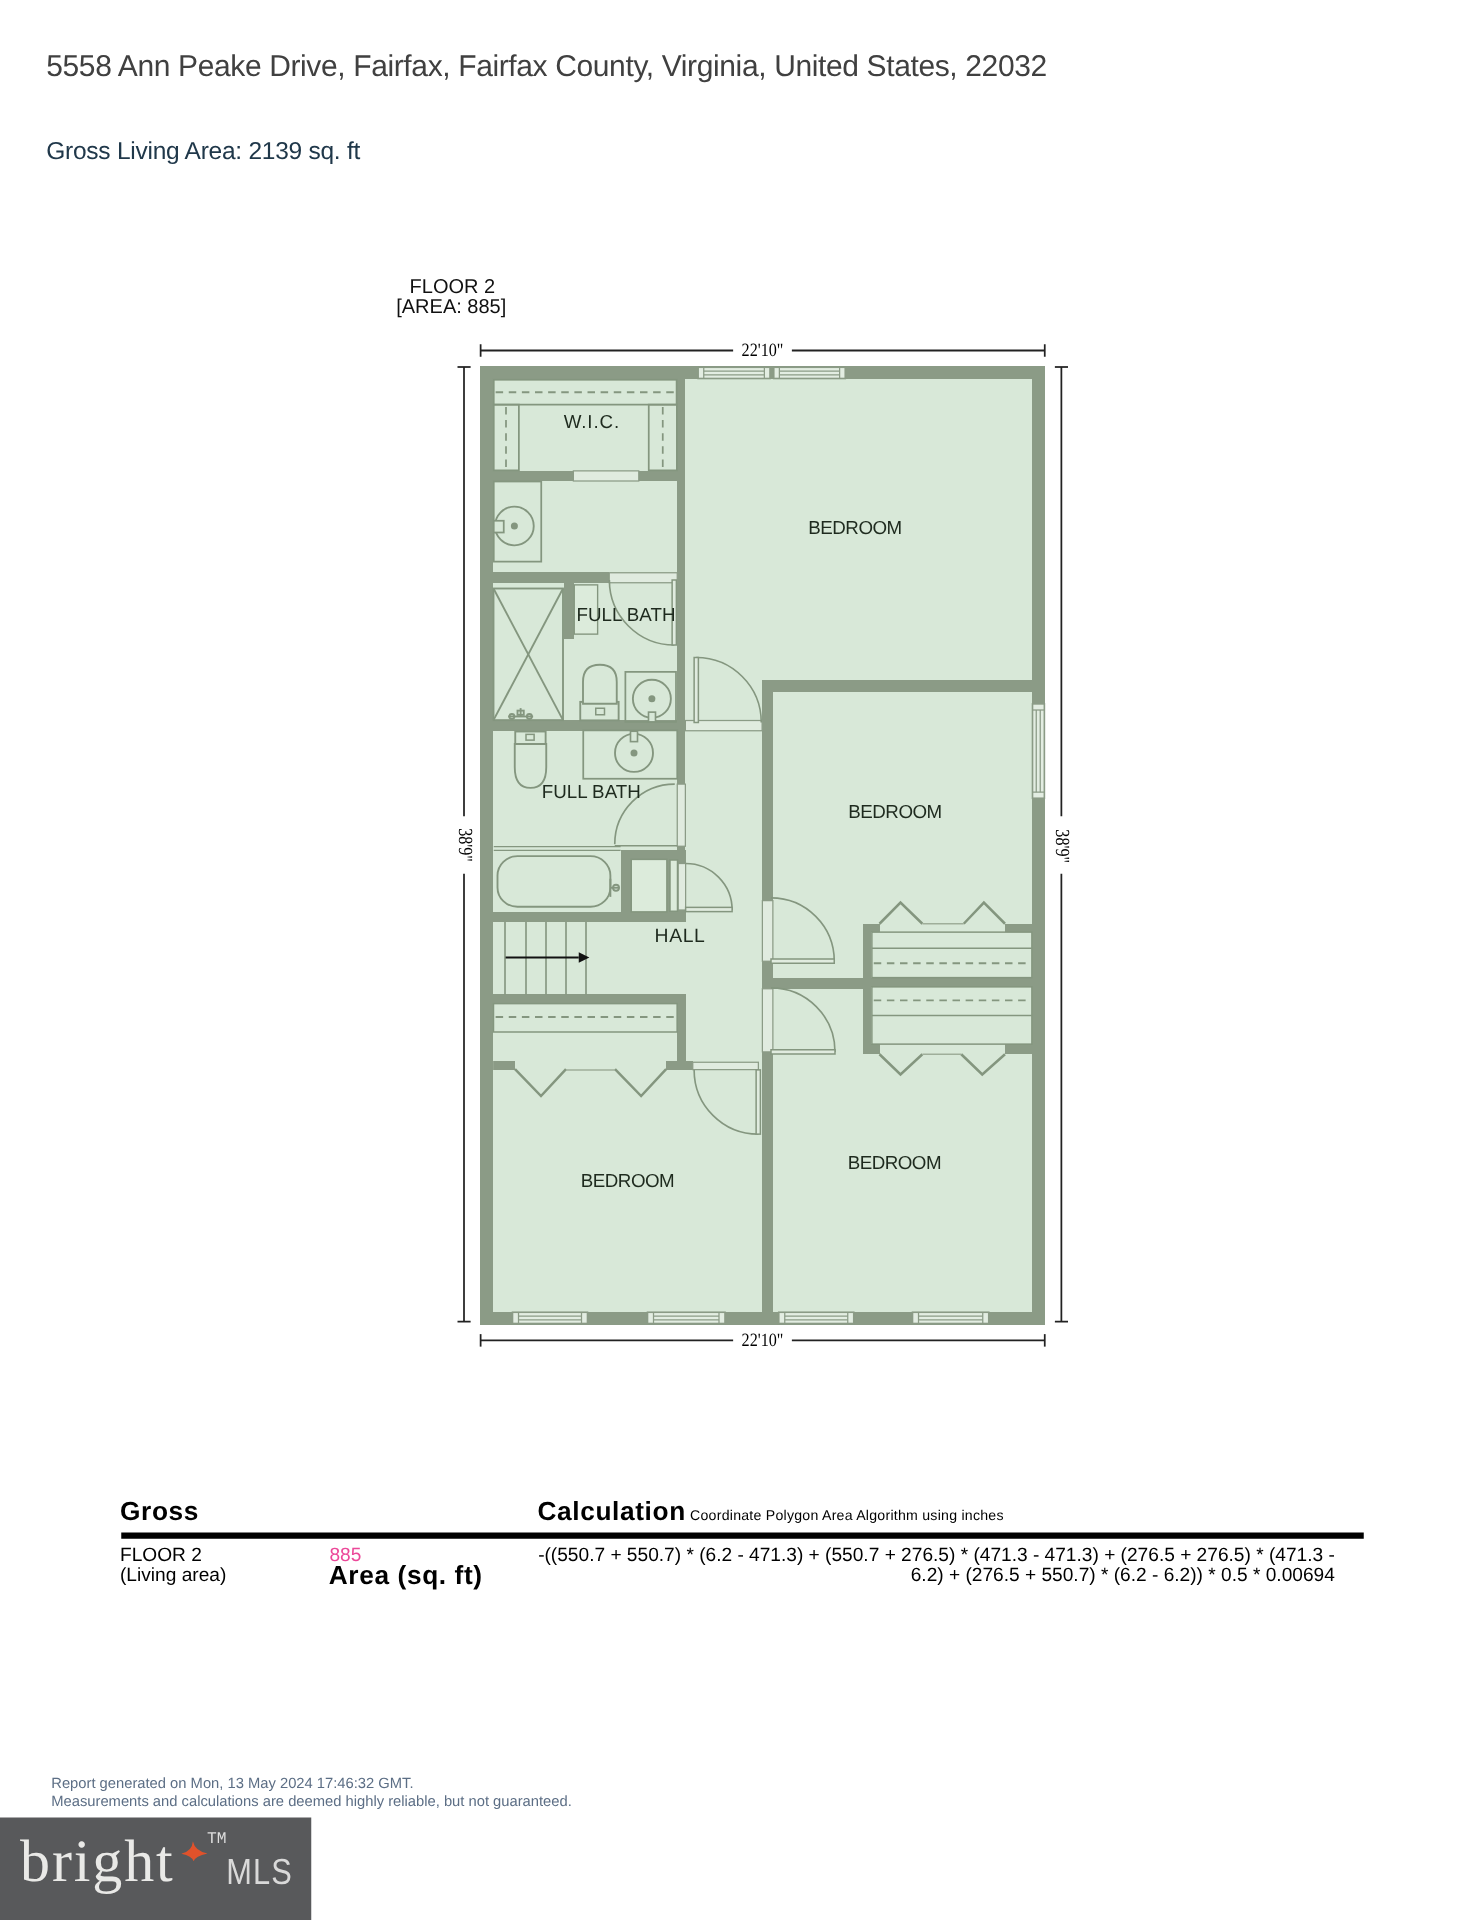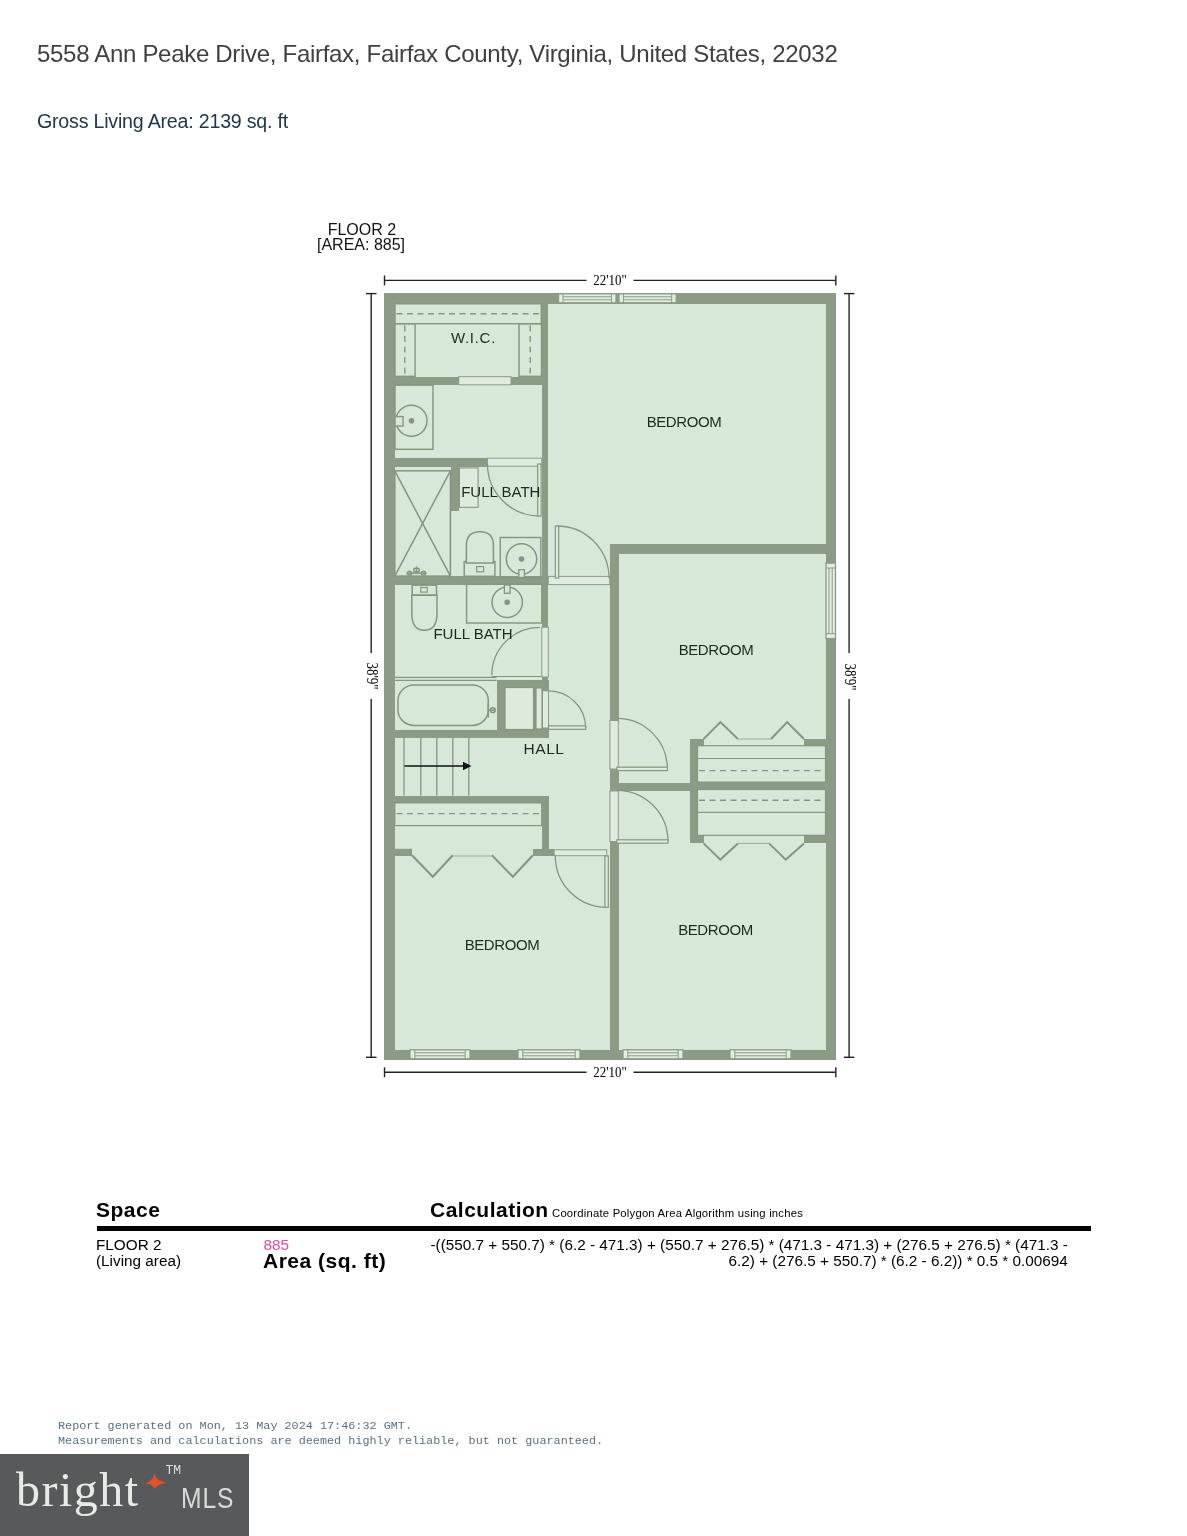--- a/index.html
+++ b/index.html
@@ -366,31 +366,31 @@
 
   <g stroke="#222" stroke-width="1.4">
     <line x1="843.9" y1="293.6" x2="854.4" y2="293.6"></line>
     <line x1="843.9" y1="1057.3" x2="854.4" y2="1057.3"></line>
     <line x1="849.1" y1="293.6" x2="849.1" y2="653"></line>
     <line x1="849.1" y1="699" x2="849.1" y2="1057.3"></line>
   </g>
   <text transform="rotate(90 845 677)" x="845" y="677" font-size="16" textLength="27" lengthAdjust="spacingAndGlyphs" fill="#000" text-anchor="middle" font-family="Liberation Serif">38'9"</text>
 </svg>
 
-<div class="abs" style="left:96px;top:1198.7px;font-size:21px;line-height:21px;font-weight:bold;letter-spacing:0.5px;color:#000;">Space</div>
+<div class="abs" style="left:96px;top:1198.7px;font-size:21px;line-height:21px;font-weight:bold;letter-spacing:0.5px;color:#000;">Gross</div>
 <div class="abs" style="left:263px;top:1250px;font-size:21px;line-height:21px;font-weight:bold;letter-spacing:0.5px;color:#000;">Area (sq. ft)</div>
 <div class="abs" style="left:430px;top:1198.7px;font-size:21px;line-height:21px;font-weight:bold;letter-spacing:0.5px;color:#000;">Calculation<span style="font-size:11.3px;font-weight:normal;letter-spacing:0.2px;margin-top:29px;"> Coordinate Polygon Area Algorithm using inches</span></div>
 
 <div class="abs" style="left:96.5px;top:1226px;width:994px;height:5px;background:#000;"></div>
 
 <div class="abs" style="left:96px;top:1236.6px;font-size:15.3px;color:#000;line-height:16.5px;">FLOOR 2<br>(Living area)</div>
 <div class="abs" style="left:263.5px;top:1236.6px;font-size:15.3px;line-height:16.5px;color:#ec4899;">885</div>
 <div class="abs" style="left:430.5px;top:1236.6px;font-size:15.3px;color:#000;line-height:16.5px;text-align:right;">-((550.7 + 550.7) * (6.2 - 471.3) + (550.7 + 276.5) * (471.3 - 471.3) + (276.5 + 276.5) * (471.3 -<br>6.2) + (276.5 + 550.7) * (6.2 - 6.2)) * 0.5 * 0.00694</div>
 
-<div class="abs" style="left:58px;top:1419px;font-size:11.8px;color:#5c6e85;line-height:15.4px;font-family:Liberation Mono, monospace;">Report generated on Mon, 13 May 2024 17:46:32 GMT.<br>Measurements and calculations are deemed highly reliable, but not guaranteed.</div>
+<div class="abs" style="left:41px;top:1419px;font-size:11.8px;color:#5c6e85;line-height:15.4px;">Report generated on Mon, 13 May 2024 17:46:32 GMT.<br>Measurements and calculations are deemed highly reliable, but not guaranteed.</div>
 
 <div class="abs" style="left:0;top:1454px;width:249px;height:82px;background:#58595b;"></div>
 
 <div class="abs" style="left:16px;top:1461px;font-family:'Liberation Serif',serif;font-size:48px;line-height:58px;color:#e9e9e7;letter-spacing:1.5px;">bright</div>
 
 <svg class="abs" style="left:144.5px;top:1472.5px;" width="21" height="16" viewBox="0 0 21 16">
   <path d="M 9.3 0 Q 11 7.9 21 9.7 Q 11.2 11.7 9.9 16 Q 8.6 11.6 0 9.9 Q 8.8 8 9.3 0 Z" fill="#e0522b"></path>
 </svg>
 
 <div class="abs" style="left:165.5px;top:1467px;font-size:13px;line-height:8px;color:#dedede;font-family:Liberation Mono, monospace;">TM</div>

